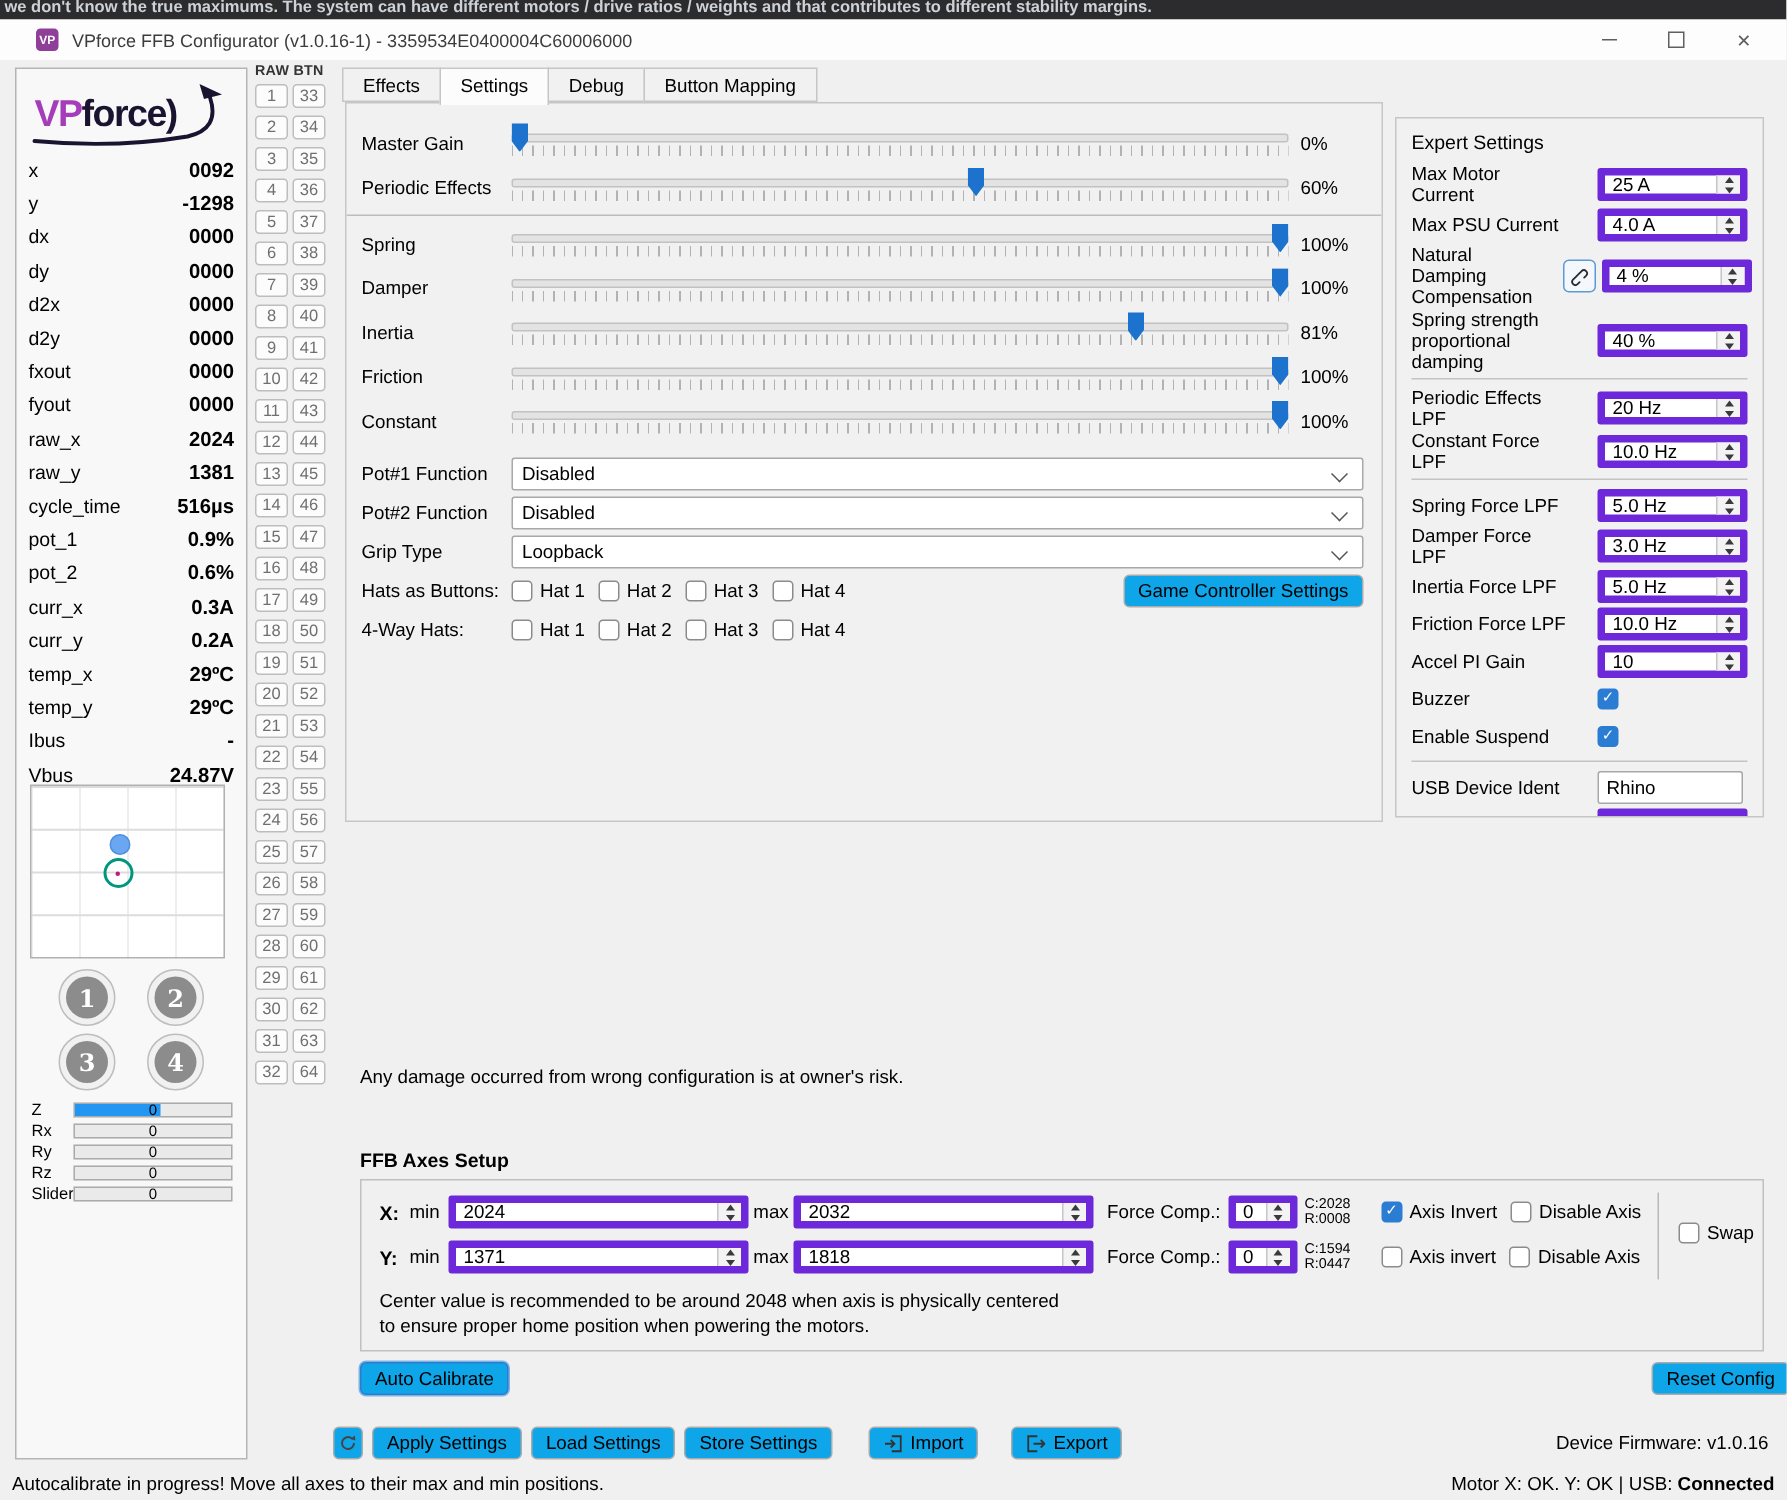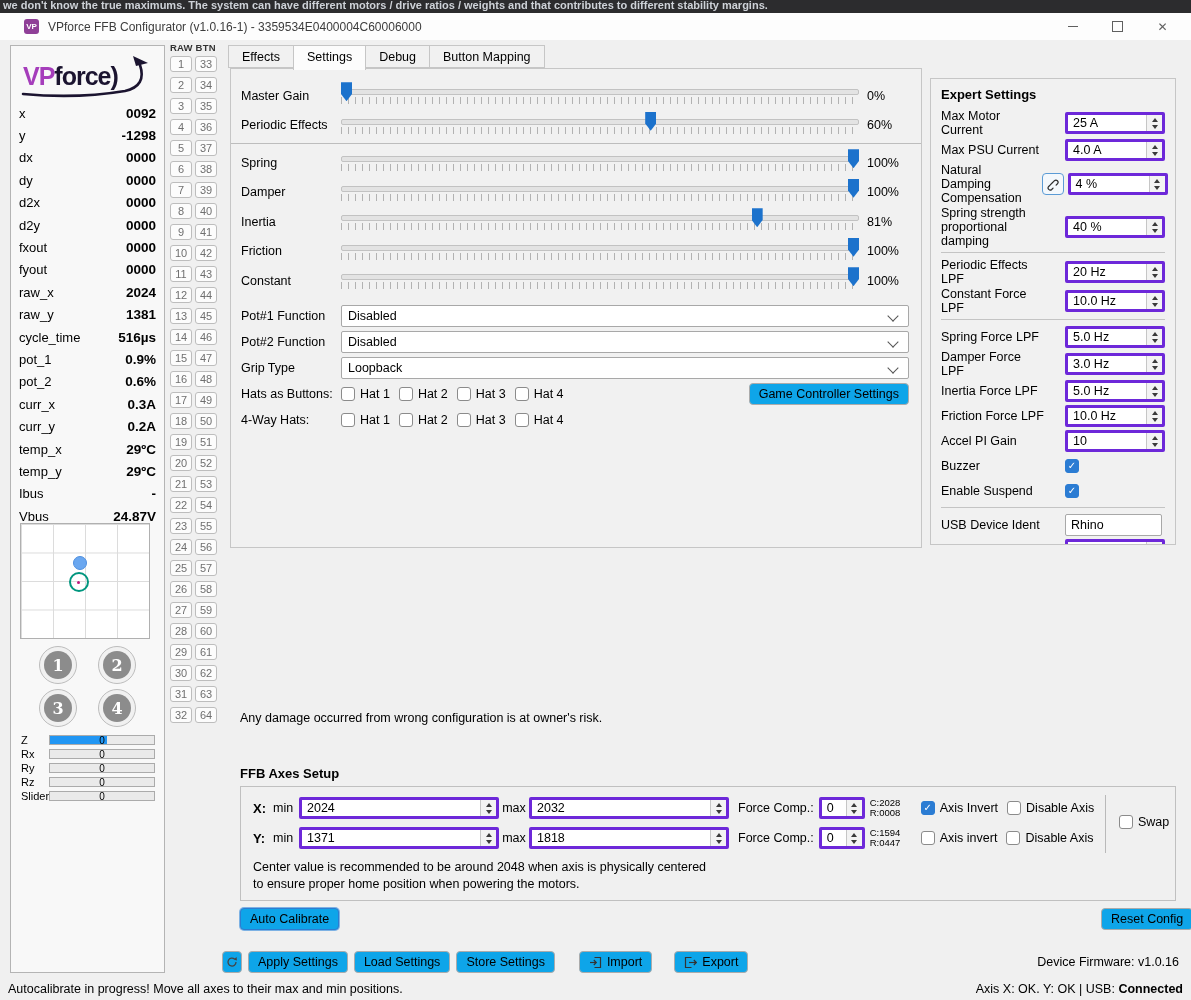--- a/index.html
+++ b/index.html
@@ -90,37 +90,37 @@
       display:flex;align-items:center;padding-left:6px;font-size:12.5px;box-sizing:border-box}
   .dd-chevron{position:absolute;right:11px;top:6px;width:7px;height:7px;border-right:1.4px solid #555;
               border-bottom:1.4px solid #555;transform:rotate(45deg)}
   .hatrow{height:25px;display:flex;align-items:center;padding:0 12px 0 10px;position:relative;margin-top:1px}
   .hatlabel{width:100px;font-size:12.5px;flex:0 0 auto}
   .hatopt{display:flex;align-items:center;gap:5px;margin-right:9px;font-size:12.5px}
   
   .cb{display:inline-block;width:14px;height:14px;box-sizing:border-box;border:1px solid #8b8b8b;
       border-radius:3px;background:#fff;line-height:12px;text-align:center;font-size:10px;color:#fff;flex:0 0 auto}
   .cb.checked{background:#2b7cd3;border-color:#2b7cd3}
-  .spinbox{display:inline-flex;height:22px;background:#fff;border:3px solid #6d28d9;border-radius:2px;
+  .spinbox{display:inline-flex;height:22px;background:#fff;border:5px solid #6d28d9;border-radius:2px;
            box-sizing:border-box;align-items:stretch;flex:0 0 auto}
   .spin-val{flex:1;display:flex;align-items:center;padding-left:5px;font-size:12.5px;overflow:hidden;white-space:nowrap}
   .spin-btns{width:15px;border-left:1px solid #c6c6c6;background:#f3f3f3;display:flex;flex-direction:column;
              align-items:center;justify-content:center;gap:3px}
   .arr{width:0;height:0;border-left:3.5px solid transparent;border-right:3.5px solid transparent}
   .arr.up{border-bottom:4px solid #3a3a3a}
   .arr.dn{border-top:4px solid #3a3a3a}
   .textbox{height:22px;background:#fff;border:1px solid #a8a8a8;border-radius:2px;box-sizing:border-box;
            display:flex;align-items:center;padding-left:5px;font-size:12.5px}
   .btn{display:inline-flex;align-items:center;justify-content:center;gap:5px;background:#0ea5e9;
        border:1px solid #ababab;border-radius:4px;padding:0 9px;height:22px;font-size:12.5px;
        box-sizing:border-box;white-space:nowrap}
   
   .expert{position:absolute;left:930px;top:78px;width:246px;height:467px;background:#f1f1f1;
           border:1px solid #c6c6c6;box-sizing:border-box;padding:8px 10px;overflow:hidden}
-  .ex-title{font-weight:bold;font-size:13px;margin-bottom:7px}
+  .ex-title{font-weight:normal;font-size:13px;margin-bottom:7px}
   .exrow{display:flex;align-items:center;min-height:24px;margin-bottom:1px}
   .exlabel{flex:1;font-size:12.5px;line-height:14px;padding-right:20px}
   .exctl{width:100px;flex:0 0 auto;display:flex;align-items:center}
   .exdiv{border-top:1px solid #c4c4c4;margin:4px 0 5px 0}
   .linkbtn{width:20px;height:20px;border:1px solid #5b9bd5;border-radius:4px;background:#f4f8fc;
            display:flex;align-items:center;justify-content:center;margin-right:4px;flex:0 0 auto}
   
   .warnblock{position:absolute;left:240px;top:710px;font-size:12.5px;line-height:17px}
   .ffb-title{position:absolute;left:240px;top:766px;font-weight:bold;font-size:13px}
   .ffb-group{position:absolute;left:240px;top:786px;width:936px;height:115px;border:1px solid #c0c0c0;
@@ -888,14 +888,14 @@
       <path d="M5 6.5 h7" stroke="#333" stroke-width="1.2"></path>
       <path d="M9.8 4 L12.3 6.5 L9.8 9" fill="none" stroke="#333" stroke-width="1.2"></path>
     </svg>
     <span>Export</span>
   </button>
   <span class="firmware">Device Firmware: v1.0.16</span>
 </div>
 
 <div class="statusbar">
   <span>Autocalibrate in progress! Move all axes to their max and min positions.</span>
-  <span class="right"><span>Axis X: OK. Y: OK | USB: </span><b>Connected</b></span>
+  <span class="right"><span>Motor X: OK. Y: OK | USB: </span><b>Connected</b></span>
 </div>
 
 </body></html>

